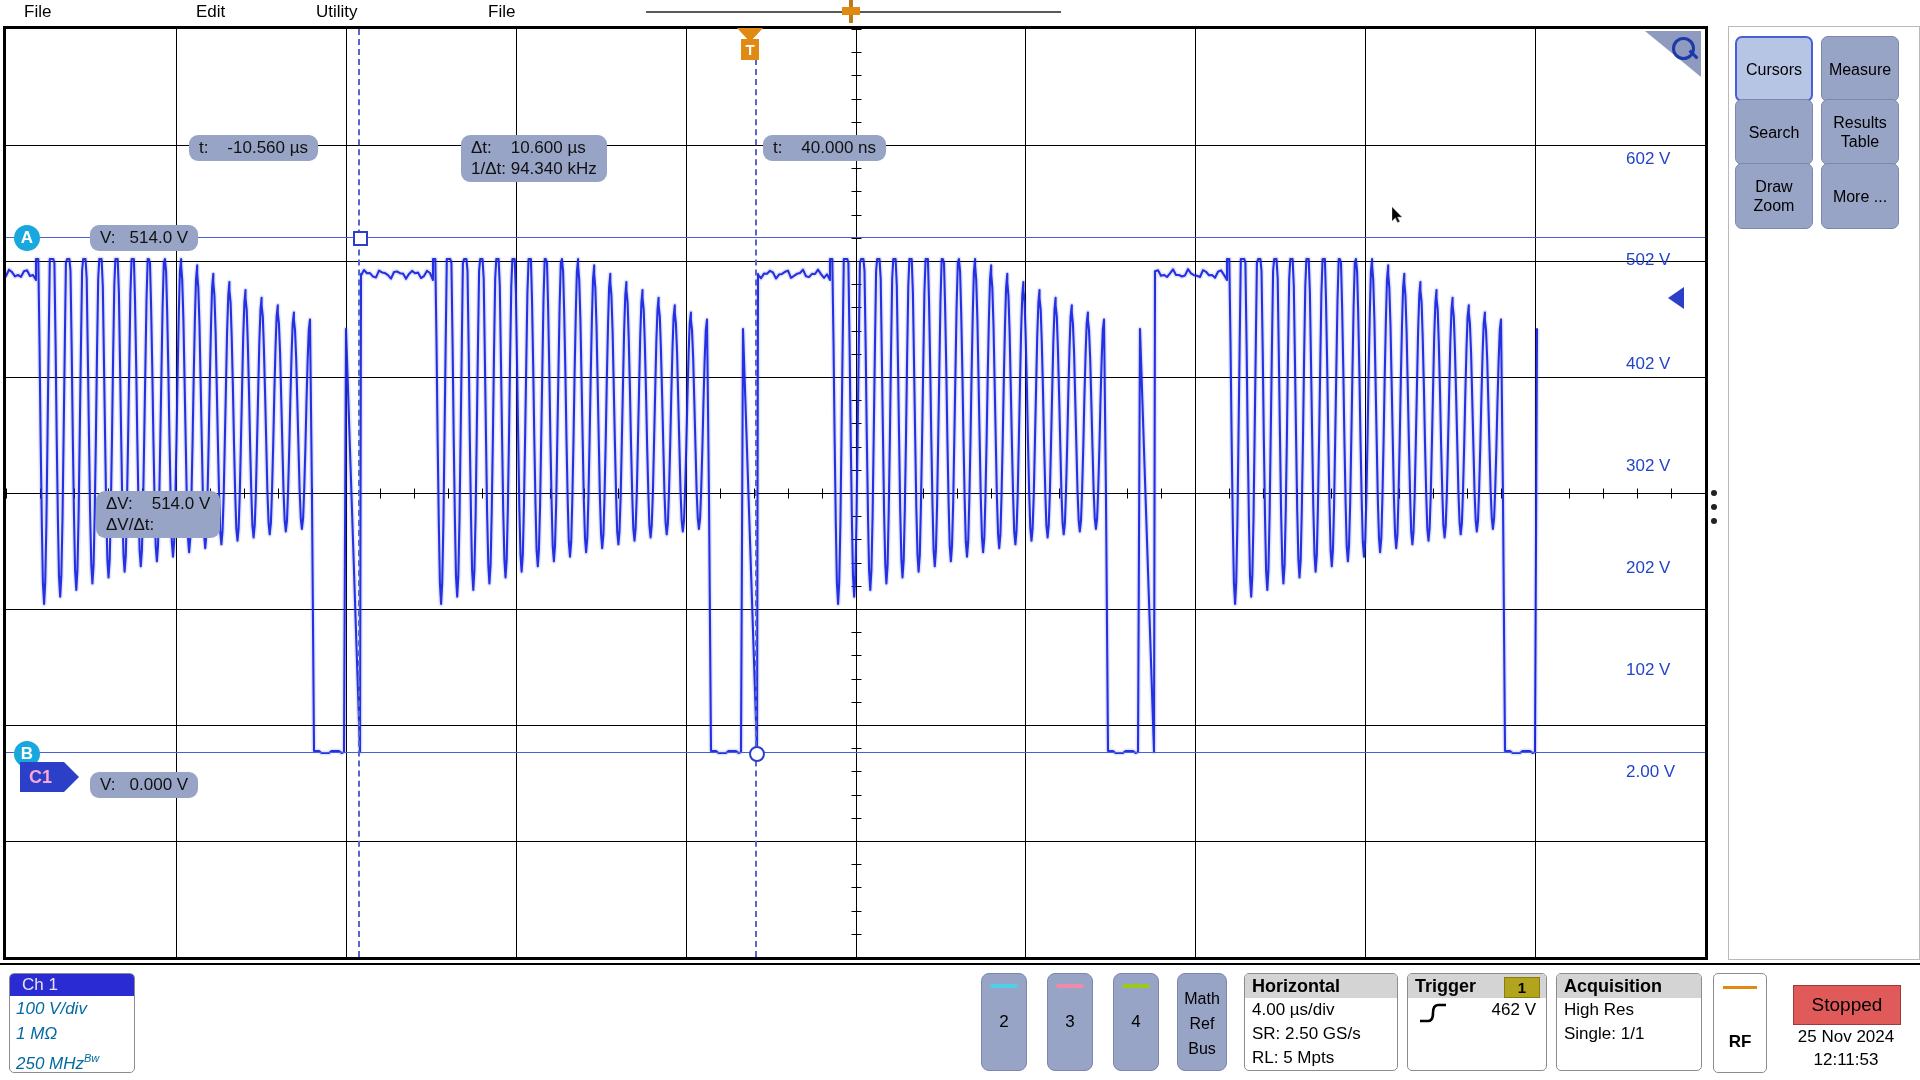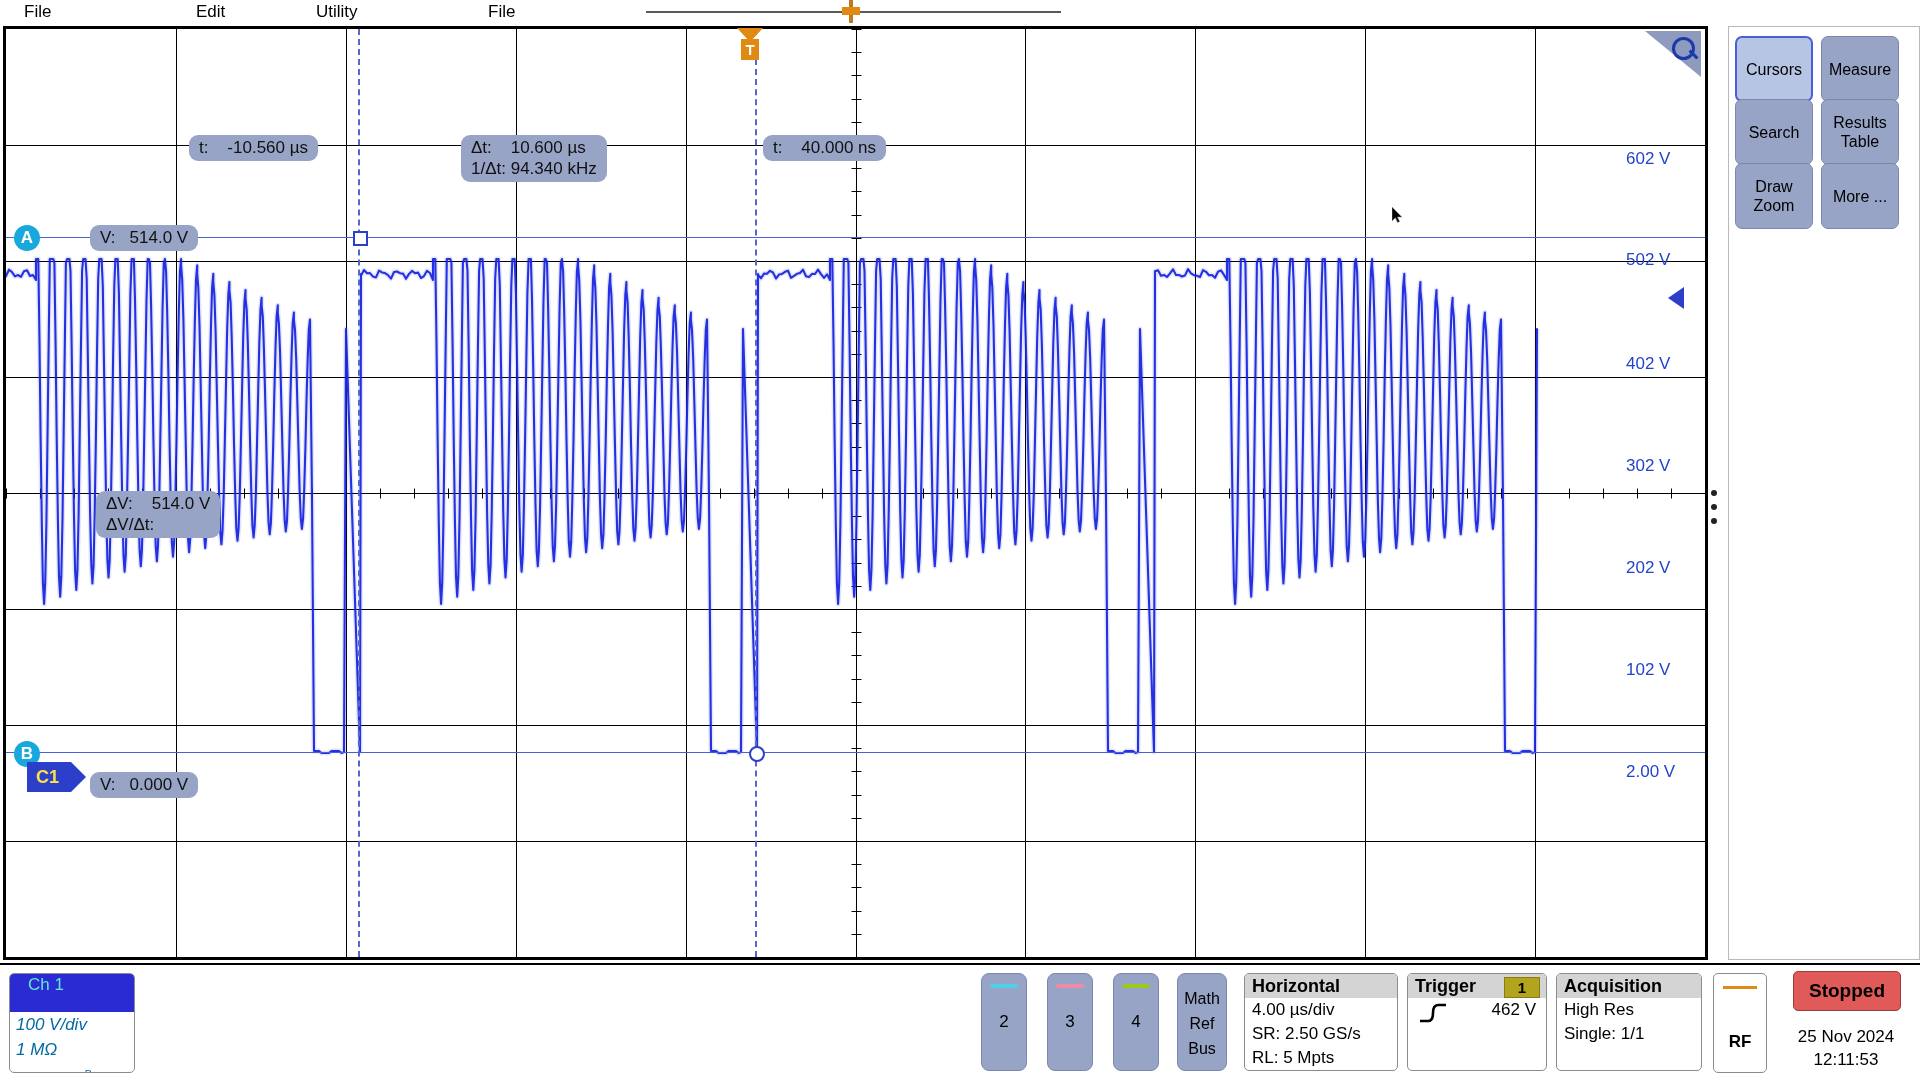--- a/index.html
+++ b/index.html
@@ -43,21 +43,21 @@
   .bubble.two{line-height:21px;}
 
   
   .vscale{position:absolute;color:#2244cc;font-size:17px;text-align:left;}
 
   
   .mk-a{position:absolute;left:8px;width:26px;height:26px;border-radius:50%;background:#19a8dd;color:#fff;
         font-size:17px;font-weight:bold;text-align:center;line-height:26px;}
   .mk-b{position:absolute;left:8px;width:26px;height:26px;border-radius:50%;background:#19a8dd;color:#fff;
         font-size:17px;font-weight:bold;text-align:center;line-height:26px;}
-  .mk-c1{position:absolute;left:21px;width:44px;height:30px;background:#2b3fc9;color:#fde047;font-size:18px;
+  .mk-c1{position:absolute;left:14px;width:44px;height:30px;background:#2b3fc9;color:#f9a8d4;font-size:18px;
          font-weight:bold;line-height:30px;padding-left:9px;box-sizing:border-box;}
   .mk-c1:after{content:"";position:absolute;left:44px;top:0;width:0;height:0;
                border-top:15px solid transparent;border-bottom:15px solid transparent;border-left:15px solid #2b3fc9;}
 
   .trig-arrow{position:absolute;width:0;height:0;border-top:11px solid transparent;border-bottom:11px solid transparent;border-right:16px solid #2b3fc9;}
 
   
   .tmark{position:absolute;width:26px;height:38px;}
   .tmark .tri{position:absolute;left:0;top:0;width:0;height:0;border-left:13px solid transparent;border-right:13px solid transparent;border-top:14px solid #e08a14;}
   .tmark .box{position:absolute;left:4px;top:11px;width:18px;height:21px;background:#e08a14;color:#fff;font-size:15px;font-weight:bold;text-align:center;line-height:21px;}
@@ -69,21 +69,21 @@
         line-height:19px;box-sizing:border-box;}
   .rbtn.sel{background:#b7c5e4;border:2px solid #4a5fd6;}
 
   .dots{position:absolute;left:1711px;top:490px;width:6px;height:40px;}
   .dots i{display:block;width:6px;height:6px;background:#222;border-radius:50%;margin-bottom:8px;}
 
   
   .bottom{position:absolute;left:0;top:963px;width:1920px;height:117px;background:#fff;border-top:2px solid #000;}
 
   .chbox{position:absolute;left:9px;top:8px;width:124px;height:98px;border:1px solid #8c8c8c;border-radius:5px;background:#fff;overflow:hidden;}
-  .chbox .hdr{height:38px;background:#2b2bd4;color:#5eead4;font-size:17px;padding-left:18px;line-height:22px;}
+  .chbox .hdr{height:22px;background:#2b2bd4;color:#e5e5e5;font-size:17px;padding-left:12px;line-height:22px;}
   .chbox .ln{font-size:17px;color:#0369a1;padding-left:6px;line-height:25px;font-style:italic;}
 
   .cbtn{position:absolute;top:8px;width:46px;height:98px;background:#97a4c6;border:1px solid #7b88ab;border-radius:8px;
         color:#000;font-size:17px;text-align:center;box-sizing:border-box;}
   .cbtn .num{position:absolute;left:0;right:0;top:38px;}
   .cbtn .dash{position:absolute;left:8px;right:8px;top:10px;height:4px;border-radius:2px;}
 
   .mrb{position:absolute;top:8px;width:50px;height:98px;background:#97a4c6;border:1px solid #7b88ab;border-radius:8px;
        color:#000;font-size:16px;text-align:center;line-height:25px;padding-top:12px;box-sizing:border-box;}
 
@@ -91,22 +91,22 @@
   .infobox .hdr{height:24px;background:#d4d4d4;color:#000;font-size:18px;font-weight:bold;padding-left:7px;line-height:24px;position:relative;}
   .infobox .ln{font-size:17px;color:#000;padding-left:7px;line-height:24px;white-space:pre;}
 
   .trigbadge{position:absolute;right:6px;top:3px;width:34px;height:19px;background:#b3a41d;border:1px solid #8a7c10;
              color:#000;font-size:15px;text-align:center;line-height:19px;}
 
   .rfbox{position:absolute;top:8px;width:52px;height:98px;border:1px solid #8c8c8c;border-radius:5px;background:#fff;font-weight:bold;}
   .rfbox .dash{position:absolute;left:9px;right:9px;top:12px;height:3px;background:#e08a14;}
   .rfbox .lbl{position:absolute;left:0;right:0;top:58px;text-align:center;font-size:17px;}
 
-  .stopbtn{position:absolute;top:6px;width:106px;height:38px;background:#e05a5a;border:1px solid #a03a3a;border-radius:5px;
-           color:#000;font-size:19px;text-align:center;line-height:38px;font-weight:bold;}
+  .stopbtn{position:absolute;top:20px;width:106px;height:38px;background:#e05a5a;border:1px solid #a03a3a;border-radius:0;
+           color:#000;font-size:19px;text-align:center;line-height:38px;}
   .dtbox{position:absolute;top:48px;width:106px;font-size:17px;text-align:center;line-height:23px;color:#000;margin-top:12px;}
 
   .mouse{position:absolute;width:9px;height:14px;}
   .mouse svg{display:block;}
 
   .wave{position:absolute;left:0;top:0;}
 </style>
 </head>
 <body>
 

